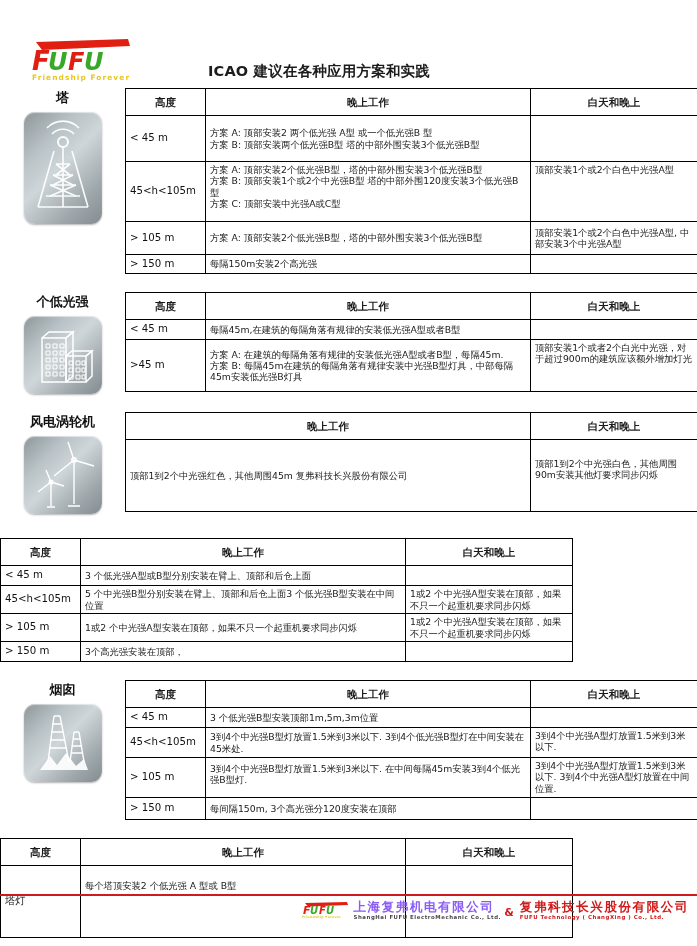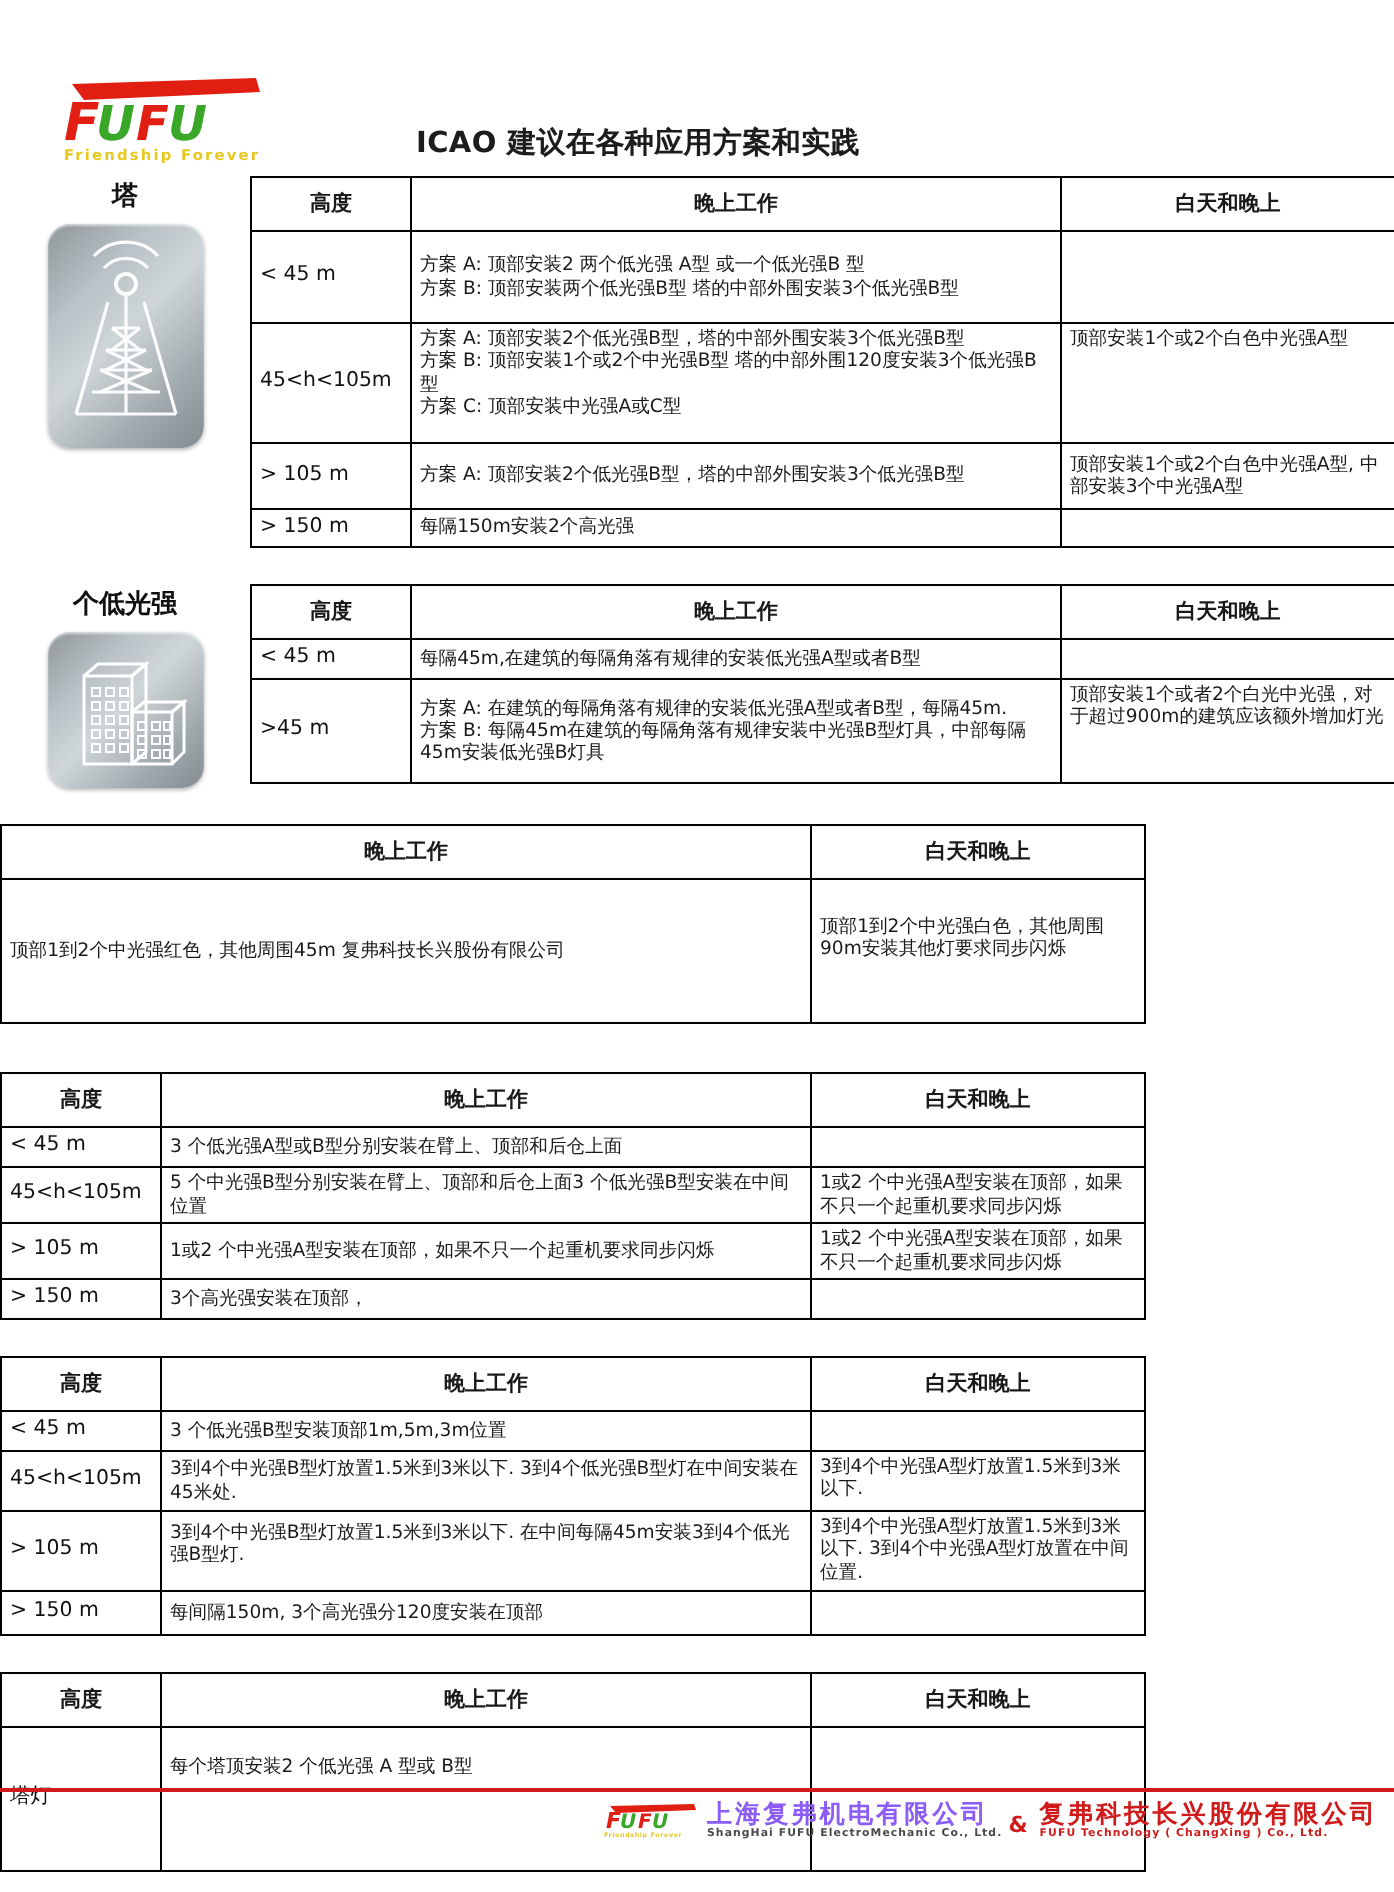--- a/index.html
+++ b/index.html
@@ -240,20 +240,37 @@
 方案 B: 每隔45m在建筑的每隔角落有规律安装中光强B型灯具，中部每隔45m安装低光强B灯具</td>
         <td style="vertical-align:top">顶部安装1个或者2个白光中光强，对于超过900m的建筑应该额外增加灯光</td>
       </tr>
     </tbody>
   </table>
 </div>
 
 <div class="gap"></div>
 
 <div class="section">
+  <div class="side">
+    <div class="side-label">风电涡轮机</div>
+    <div class="icon-box">
+      <svg viewBox="0 0 78 78" xmlns="http://www.w3.org/2000/svg">
+        <g stroke="#ffffff" stroke-width="1.4" fill="none">
+          <path d="M50 24 L50 68"></path>
+          <path d="M50 24 L44 6 M50 24 L70 30 M50 24 L30 40"></path>
+          <circle cx="50" cy="24" r="2.2"></circle>
+          <path d="M44 70 L56 70"></path>
+          <path d="M27 46 L27 70"></path>
+          <path d="M27 46 L22 34 M27 46 L40 50 M27 46 L14 56"></path>
+          <circle cx="27" cy="46" r="1.8"></circle>
+          <path d="M23 71 L31 71"></path>
+        </g>
+      </svg>
+    </div>
+  </div>
   <table class="tbl">
     <colgroup>
         <col class="col-n-wide">
         <col class="col-d">
       </colgroup>
     <thead>
       <tr>
         <th>晚上工作</th>
         <th>白天和晚上</th>
       </tr>
@@ -304,20 +321,36 @@
         <td>3个高光强安装在顶部，</td>
         <td></td>
       </tr>
     </tbody>
   </table>
 </div>
 
 <div class="gap"></div>
 
 <div class="section">
+  <div class="side">
+    <div class="side-label">烟囱</div>
+    <div class="icon-box">
+      <svg viewBox="0 0 78 78" xmlns="http://www.w3.org/2000/svg">
+        <g stroke="#ffffff" stroke-width="1.4" fill="none">
+          <path d="M30 12 L24 58 M36 12 L45 58"></path>
+          <path d="M30 12 L36 12"></path>
+          <path d="M28 20 L37 20 M27 28 L39 28 M26 36 L41 36 M25 44 L43 44"></path>
+          <path d="M50 28 L46 58 M55 28 L60 58"></path>
+          <path d="M50 28 L55 28"></path>
+          <path d="M49 35 L56 35 M48 42 L58 42 M47 49 L59 49"></path>
+        </g>
+        <path d="M16 66 L26 52 L33 61 L42 49 L52 62 L60 55 L64 66 Z" fill="#ffffff" opacity=".92"></path>
+      </svg>
+    </div>
+  </div>
   <table class="tbl">
     <colgroup>
         <col class="col-h">
         <col class="col-n">
         <col class="col-d">
       </colgroup>
     <thead>
       <tr>
         <th>高度</th>
         <th>晚上工作</th>

